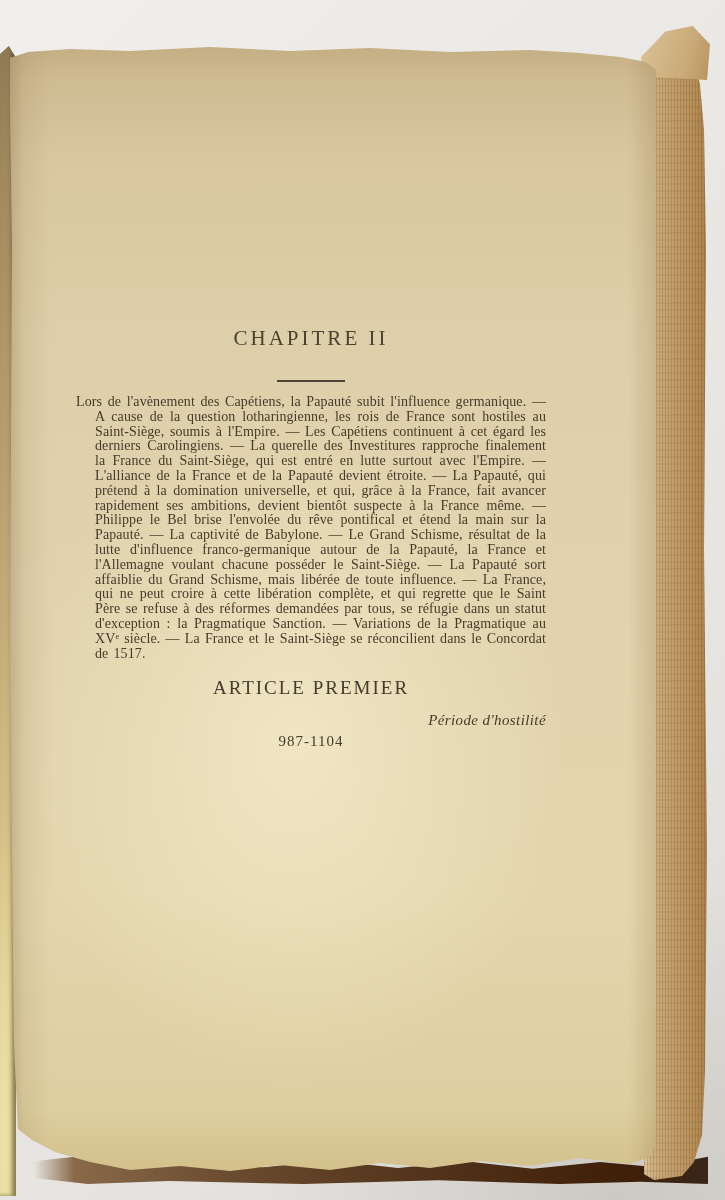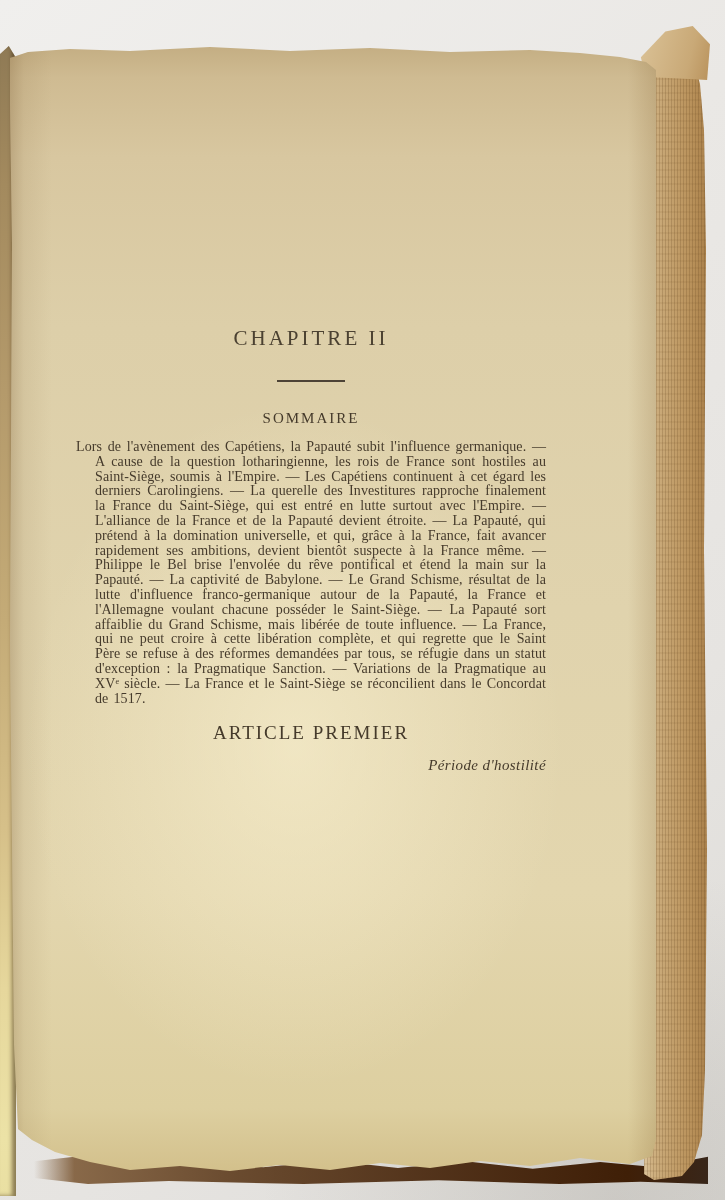--- a/index.html
+++ b/index.html
@@ -129,27 +129,27 @@
   <div class="corner-flap"></div>
 
   <div class="page">
     <div class="text-area">
 
       <div class="chapter-heading">CHAPITRE II</div>
 
       <div class="heading-rule"></div>
 
 
-      <div class="sommaire-heading">SOMMAIRE</div>
 
       <p class="summary">Lors de l'avènement des Capétiens, la Papauté subit l'influence germanique. — A cause de la question lotharingienne, les rois de France sont hostiles au Saint-Siège, soumis à l'Empire. — Les Capétiens continuent à cet égard les derniers Carolingiens. — La querelle des Investitures rapproche finalement la France du Saint-Siège, qui est entré en lutte surtout avec l'Empire. — L'alliance de la France et de la Papauté devient étroite. — La Papauté, qui prétend à la domination universelle, et qui, grâce à la France, fait avancer rapidement ses ambitions, devient bientôt suspecte à la France même. — Philippe le Bel brise l'envolée du rêve pontifical et étend la main sur la Papauté. — La captivité de Babylone. — Le Grand Schisme, résultat de la lutte d'influence franco-germanique autour de la Papauté, la France et l'Allemagne voulant chacune posséder le Saint-Siège. — La Papauté sort affaiblie du Grand Schisme, mais libérée de toute influence. — La France, qui ne peut croire à cette libération complète, et qui regrette que le Saint Père se refuse à des réformes demandées par tous, se réfugie dans un statut d'exception : la Pragmatique Sanction. — Variations de la Pragmatique au XVᵉ siècle. — La France et le Saint-Siège se réconcilient dans le Concordat de 1517.</p>
 
       <div class="article-heading">ARTICLE PREMIER</div>
 
       <div class="article-subtitle">Période d'hostilité</div>
 
+      <div class="article-dates">987-1104</div>
 
 
     </div>
   </div>
 
 
 </div>
 
 </body></html>

